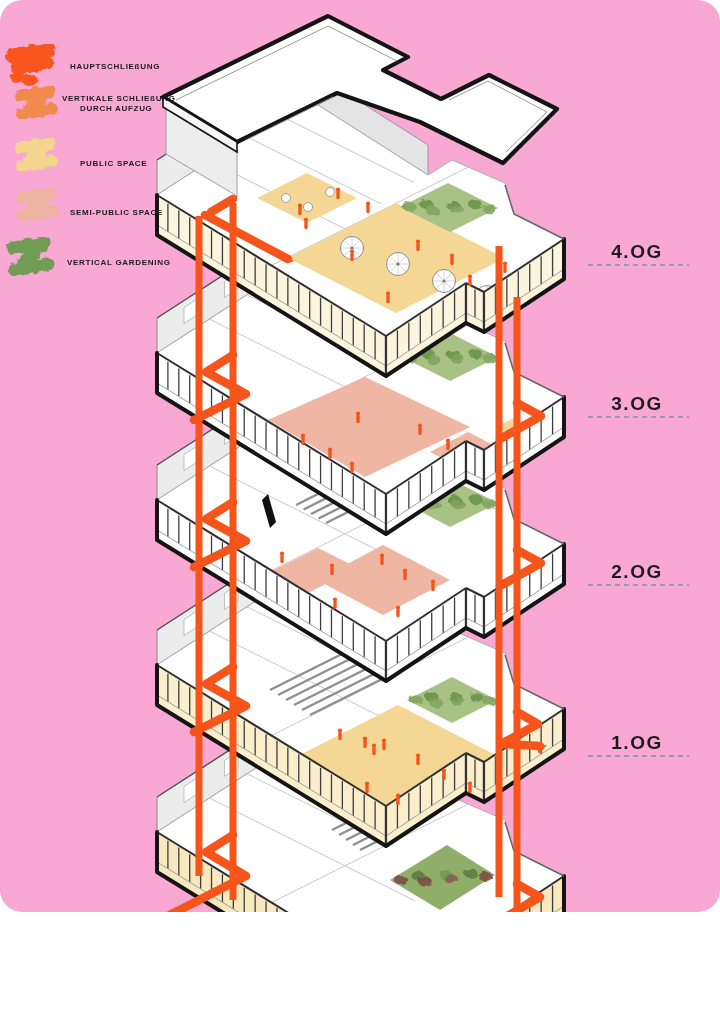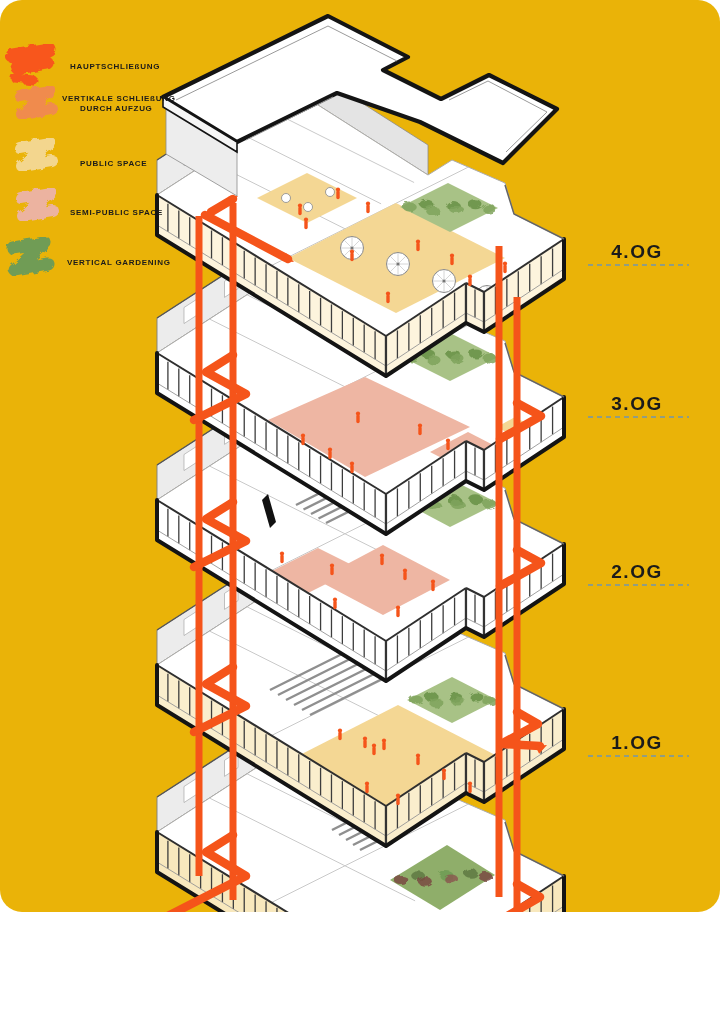--- a/index.html
+++ b/index.html
@@ -1,16 +1,16 @@
 <!DOCTYPE html>
 <html><head>
 <meta charset="utf-8">
 <style>
   html,body{margin:0;padding:0;background:#fff;}
-  #stage{position:relative;width:720px;height:912px;background:#eab308;overflow:hidden;
+  #stage{position:relative;width:720px;height:912px;background:#f9a8d4;overflow:hidden;
          font-family:"Liberation Sans",sans-serif;border-radius:22px;}
   svg text{font-family:"Liberation Sans",sans-serif;}
 </style>
 </head>
 <body>
 
 <div id="stage">
   <svg id="scene" width="720" height="1024" viewBox="0 0 720 1024">
     <defs>
       <filter id="rough" x="-20%" y="-20%" width="140%" height="140%">

